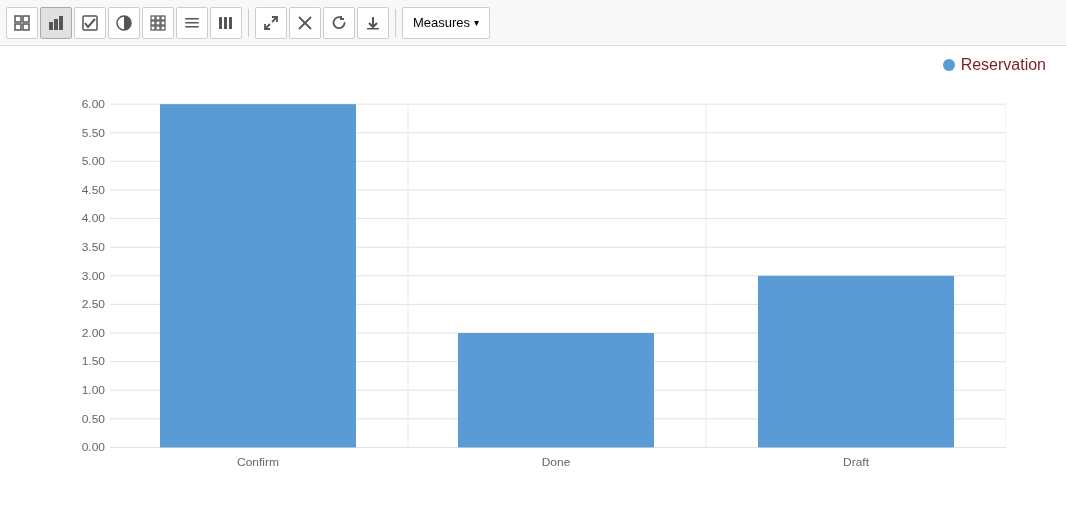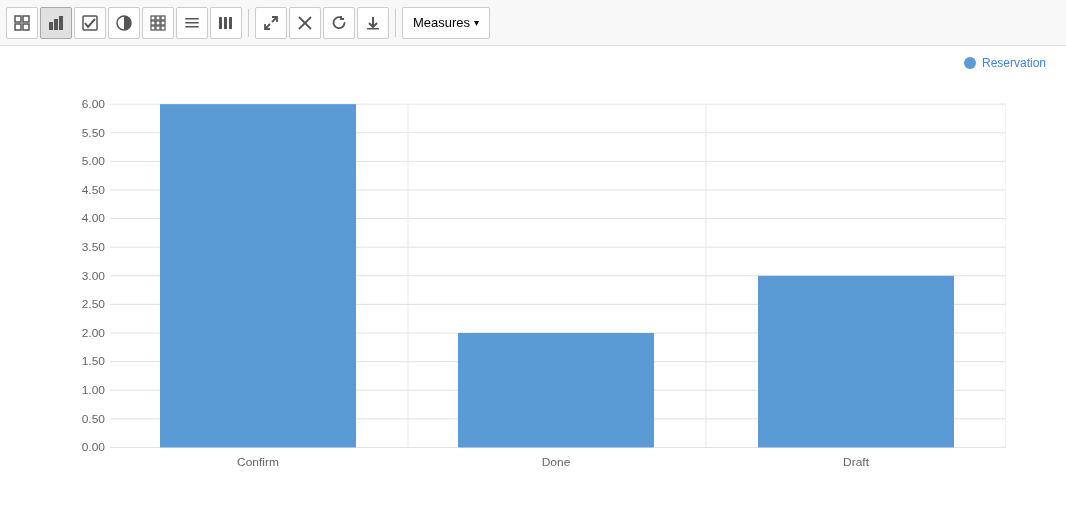--- a/index.html
+++ b/index.html
@@ -58,22 +58,22 @@
     }
 
     
     #legend {
       position: absolute;
       top: 10px;
       right: 20px;
       display: flex;
       align-items: center;
       gap: 6px;
-      font-size: 12px;
-      color: #3b82f6;
+      font-size: 16px;
+      color: #7f1d1d;
     }
     .legend-dot {
       width: 12px;
       height: 12px;
       border-radius: 50%;
       background: #5b9bd5;
     }
 
     
     #chart-svg {

